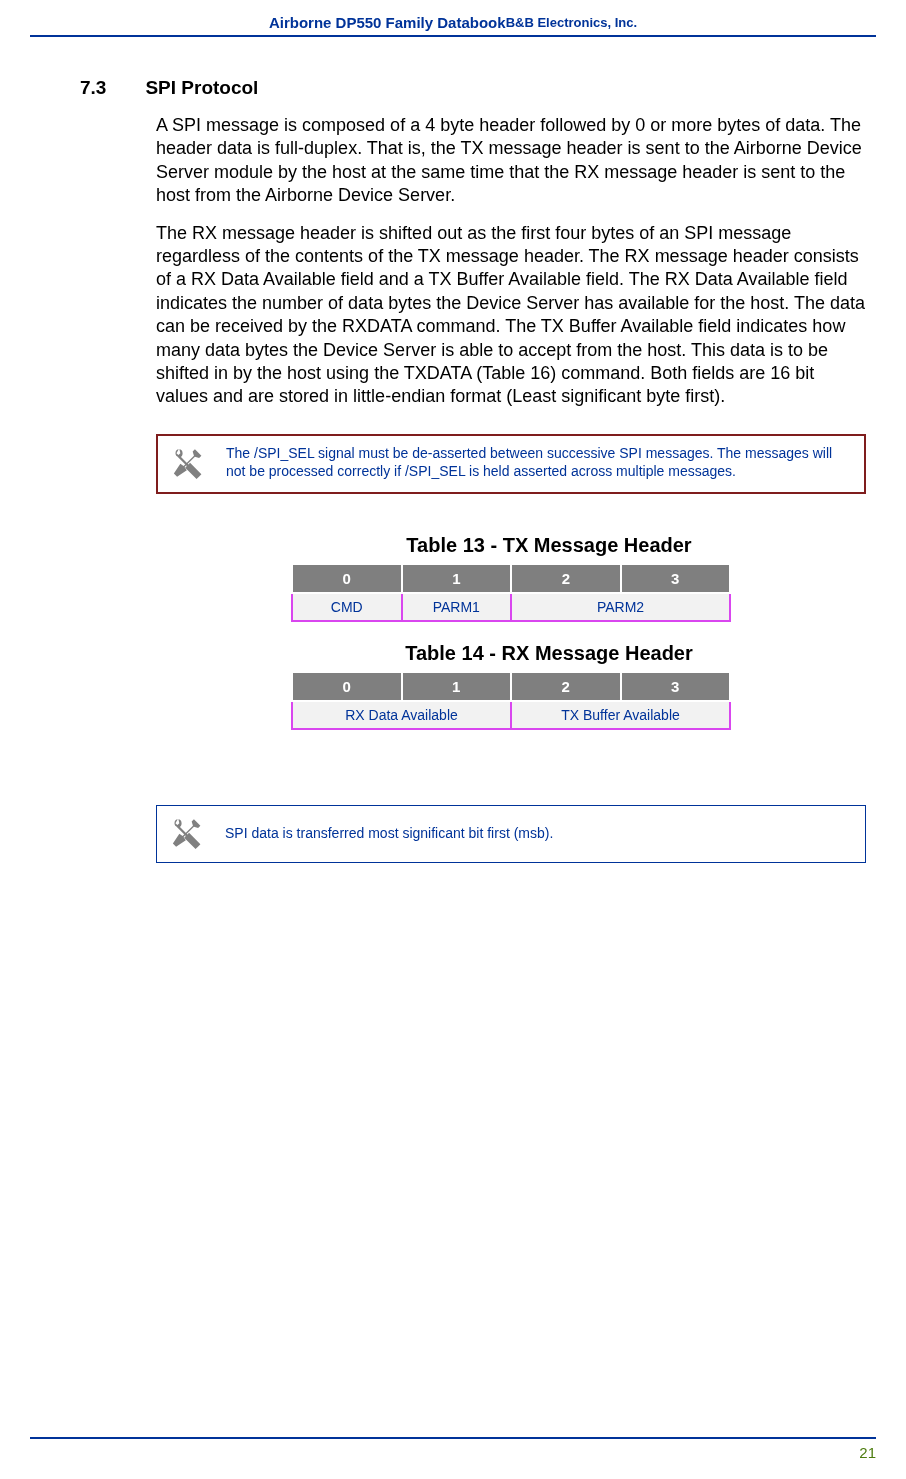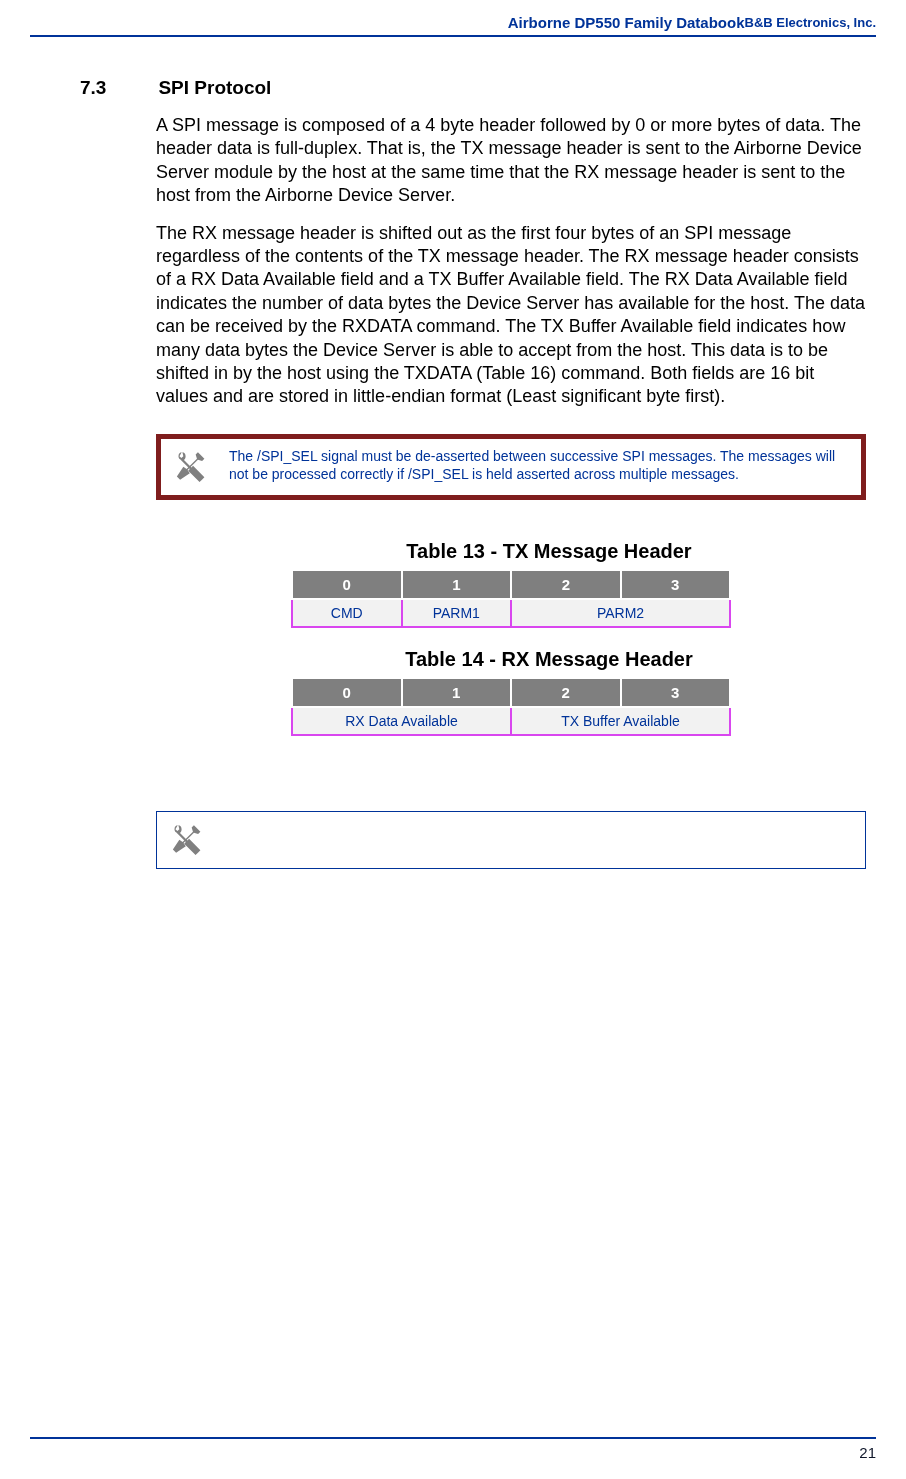--- a/index.html
+++ b/index.html
@@ -10,21 +10,21 @@
     body {
       font-family: Arial, Helvetica, sans-serif;
       background: #fff;
       width: 906px;
       height: 1479px;
       position: relative;
       padding: 14px 30px;
     }
     .header-bar {
       display: flex;
-      justify-content: flex-end;
+      justify-content: center;
       align-items: center;
       padding-bottom: 4px;
     }
     .header-left {
       color: #003399;
       font-weight: bold;
       font-size: 15px;
     }
     .header-right {
       color: #003399;
@@ -35,42 +35,42 @@
       border: none;
       border-top: 2px solid #003399;
       margin-bottom: 40px;
     }
     .content {
       padding-left: 50px;
       padding-right: 10px;
     }
     .section-heading {
       display: flex;
-      gap: 30px;
+      gap: 17px;
       margin-bottom: 15px;
       text-align: right;
     }
     .section-number {
       font-weight: bold;
       font-size: 19px;
     }
     .section-title {
       font-weight: bold;
       font-size: 19px;
       margin-left: 22px;
     }
     .body-text {
       font-size: 18px;
       line-height: 1.3;
       margin-bottom: 14px;
       margin-left: 76px;
     }
     .note-box {
       display: flex;
-      border: 5px solid #7f1d1d;
+      border: 2px solid #7f1d1d;
       margin-left: 76px;
       margin-top: 25px;
       margin-bottom: 40px;
       justify-content: flex-end;
     }
     .note-icon-cell {
       width: 58px;
       background: #fff;
       display: flex;
       align-items: center;
@@ -137,21 +137,21 @@
       bottom: 40px;
       left: 30px;
       right: 30px;
       border: none;
       border-top: 2px solid #003399;
     }
     .page-number {
       position: absolute;
       bottom: 18px;
       right: 30px;
-      color: #0f172a;
+      color: #4d7c0f;
       font-size: 15px;
     }
   </style>
 </head>
 <body>
 
 <div class="header-bar">
   <span class="header-left">Airborne DP550 Family Databook</span>
   <span class="header-right">B&amp;B Electronics, Inc.</span>
 </div>
@@ -218,18 +218,19 @@
 
   <div class="note-box-2">
     <div class="note-icon-cell">
       <svg class="note-icon-svg" viewBox="0 0 100 100">
         <g fill="#808080">
           <path d="M 25 10 C 20 10 15 15 15 22 C 15 26 17 30 20 32 L 50 62 L 45 67 L 80 102 C 85 97 90 92 95 87 L 60 52 L 55 57 L 32 34 C 35 31 37 27 37 22 C 37 15 32 10 27 10 L 30 22 L 24 28 L 18 22 Z" transform="scale(0.9) translate(5,0)"></path>
           <path d="M 75 10 L 68 17 L 72 30 L 40 62 L 30 55 L 10 85 L 20 95 L 50 75 L 43 65 L 75 33 L 88 37 L 95 30 L 82 17 Z" transform="scale(0.9) translate(5,0)"></path>
         </g>
       </svg>
     </div>
+    <div class="note-text" style="padding-top:18px;padding-bottom:18px;">SPI data is transferred most significant bit first (msb).</div>
   </div>
 
 </div>
 
 <hr class="footer-rule">
 <div class="page-number">21</div>
 
 </body></html>

